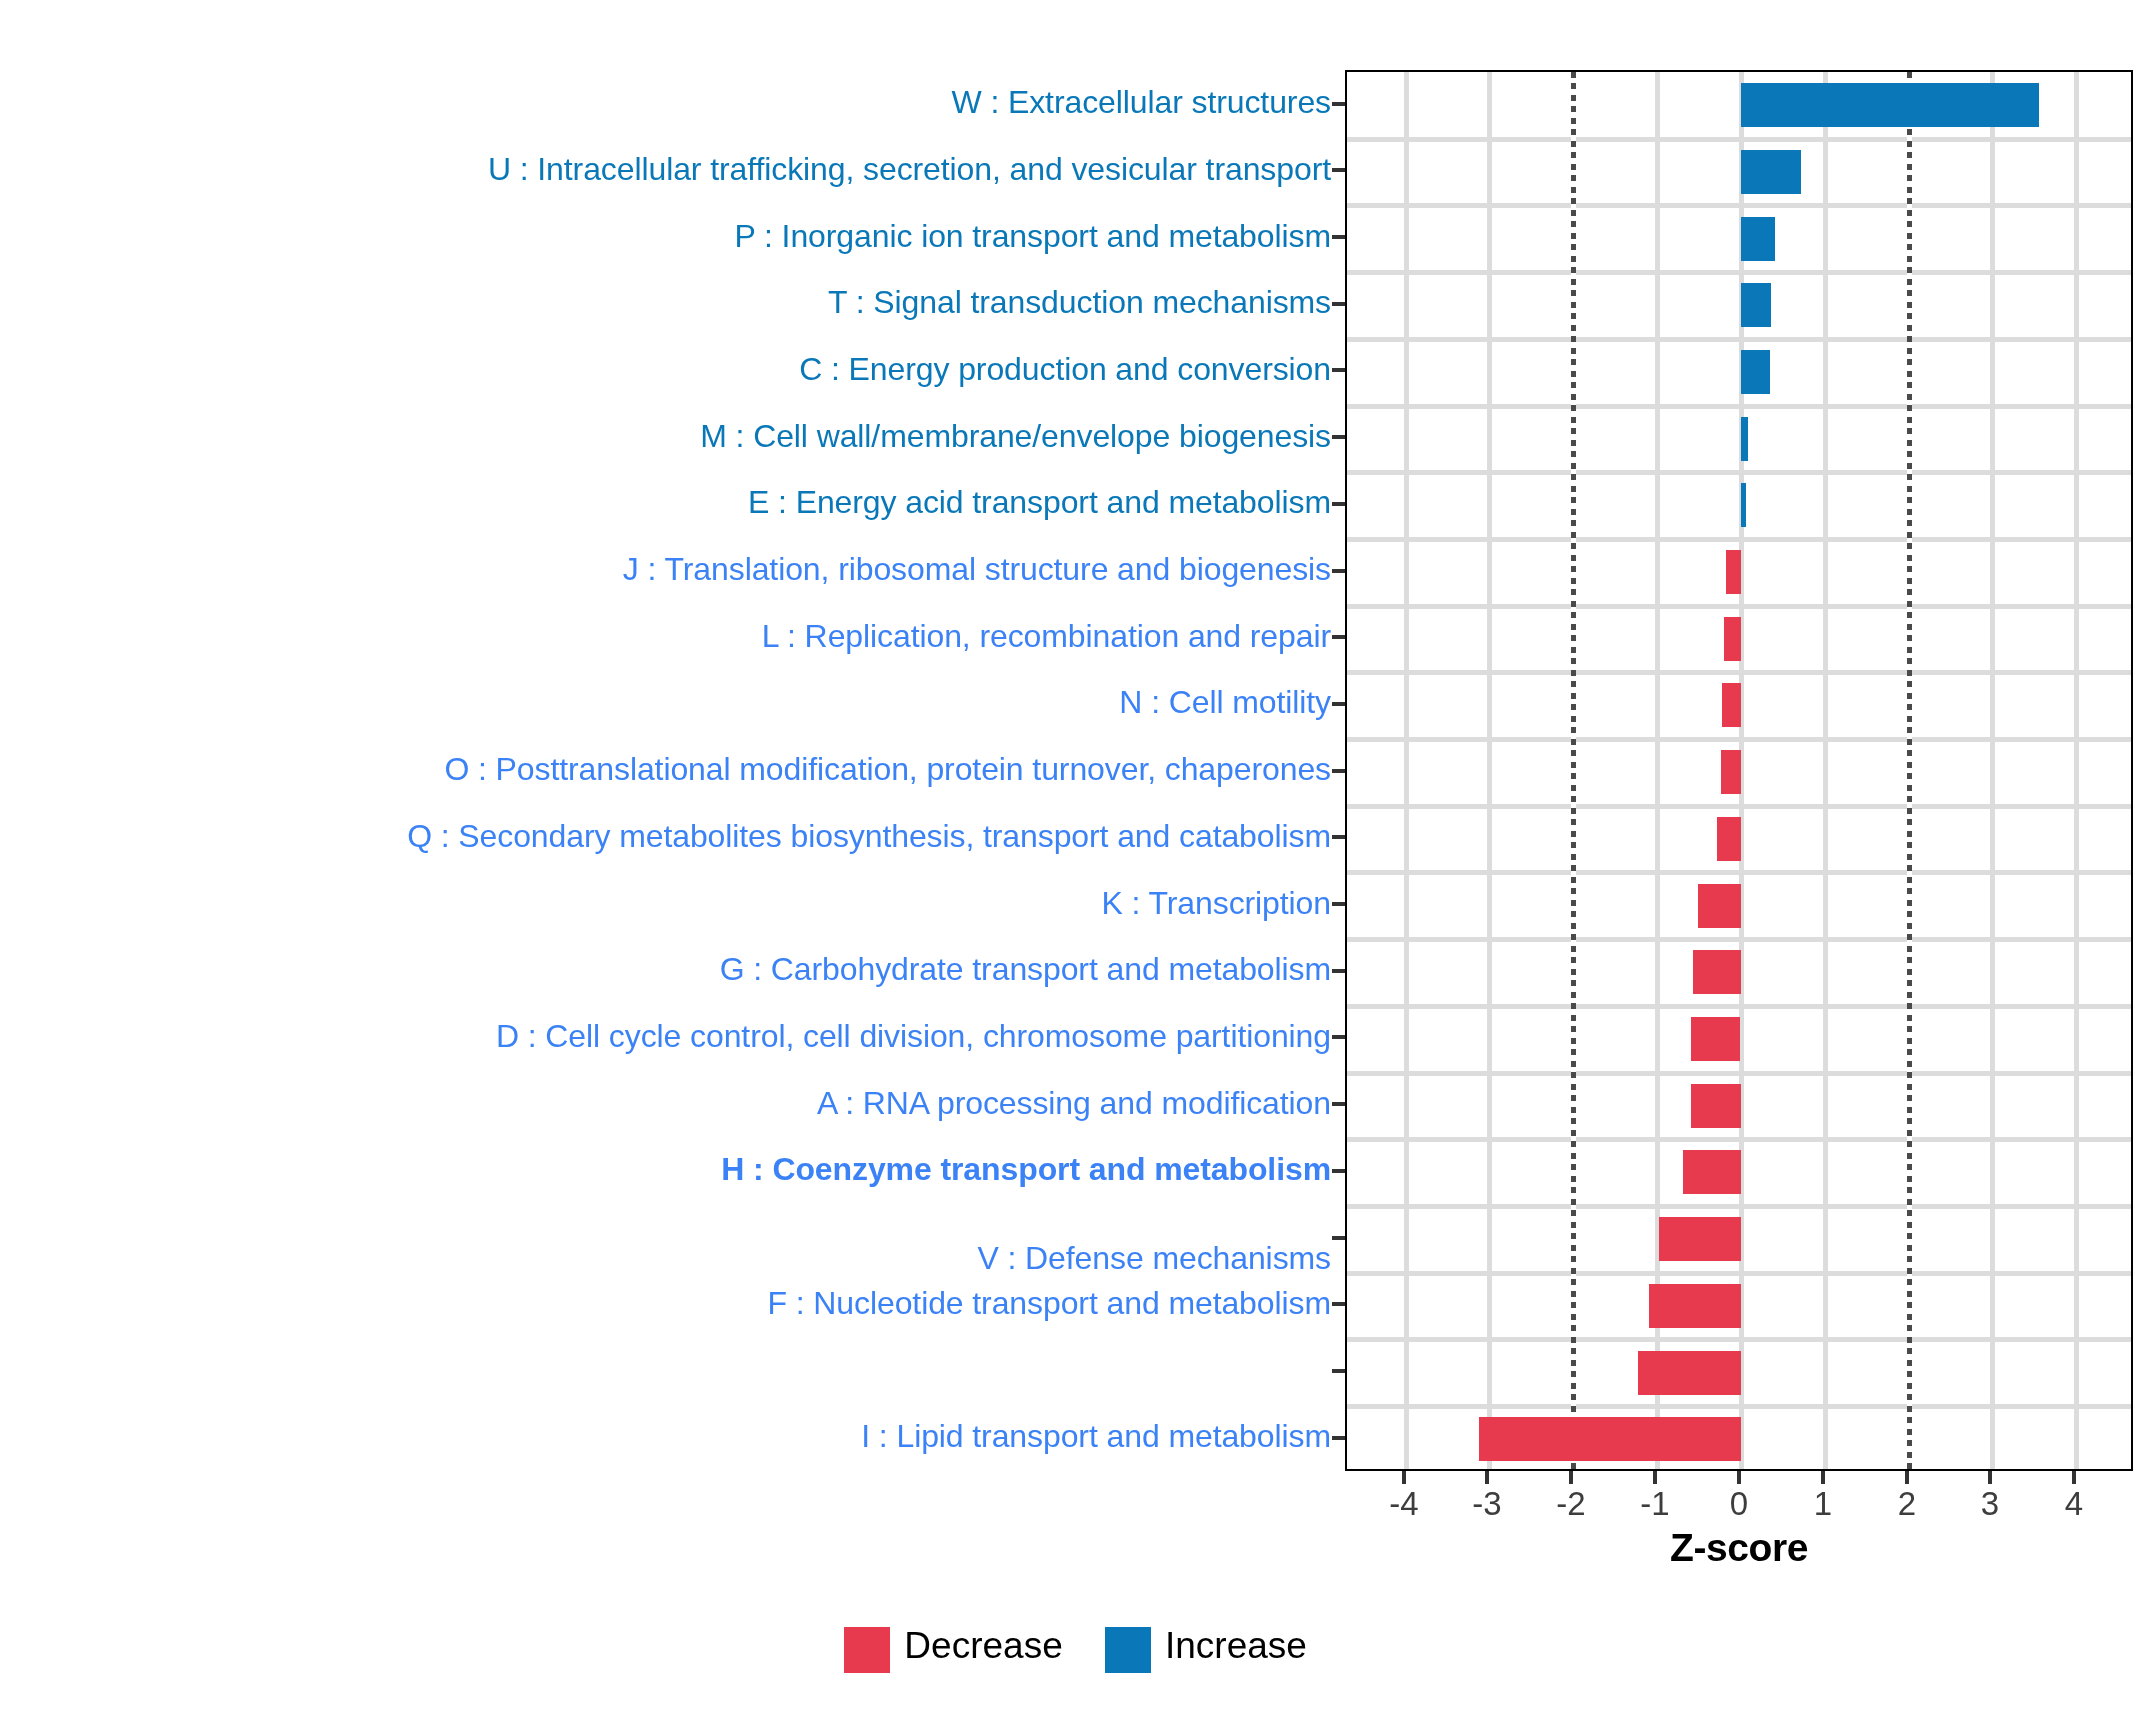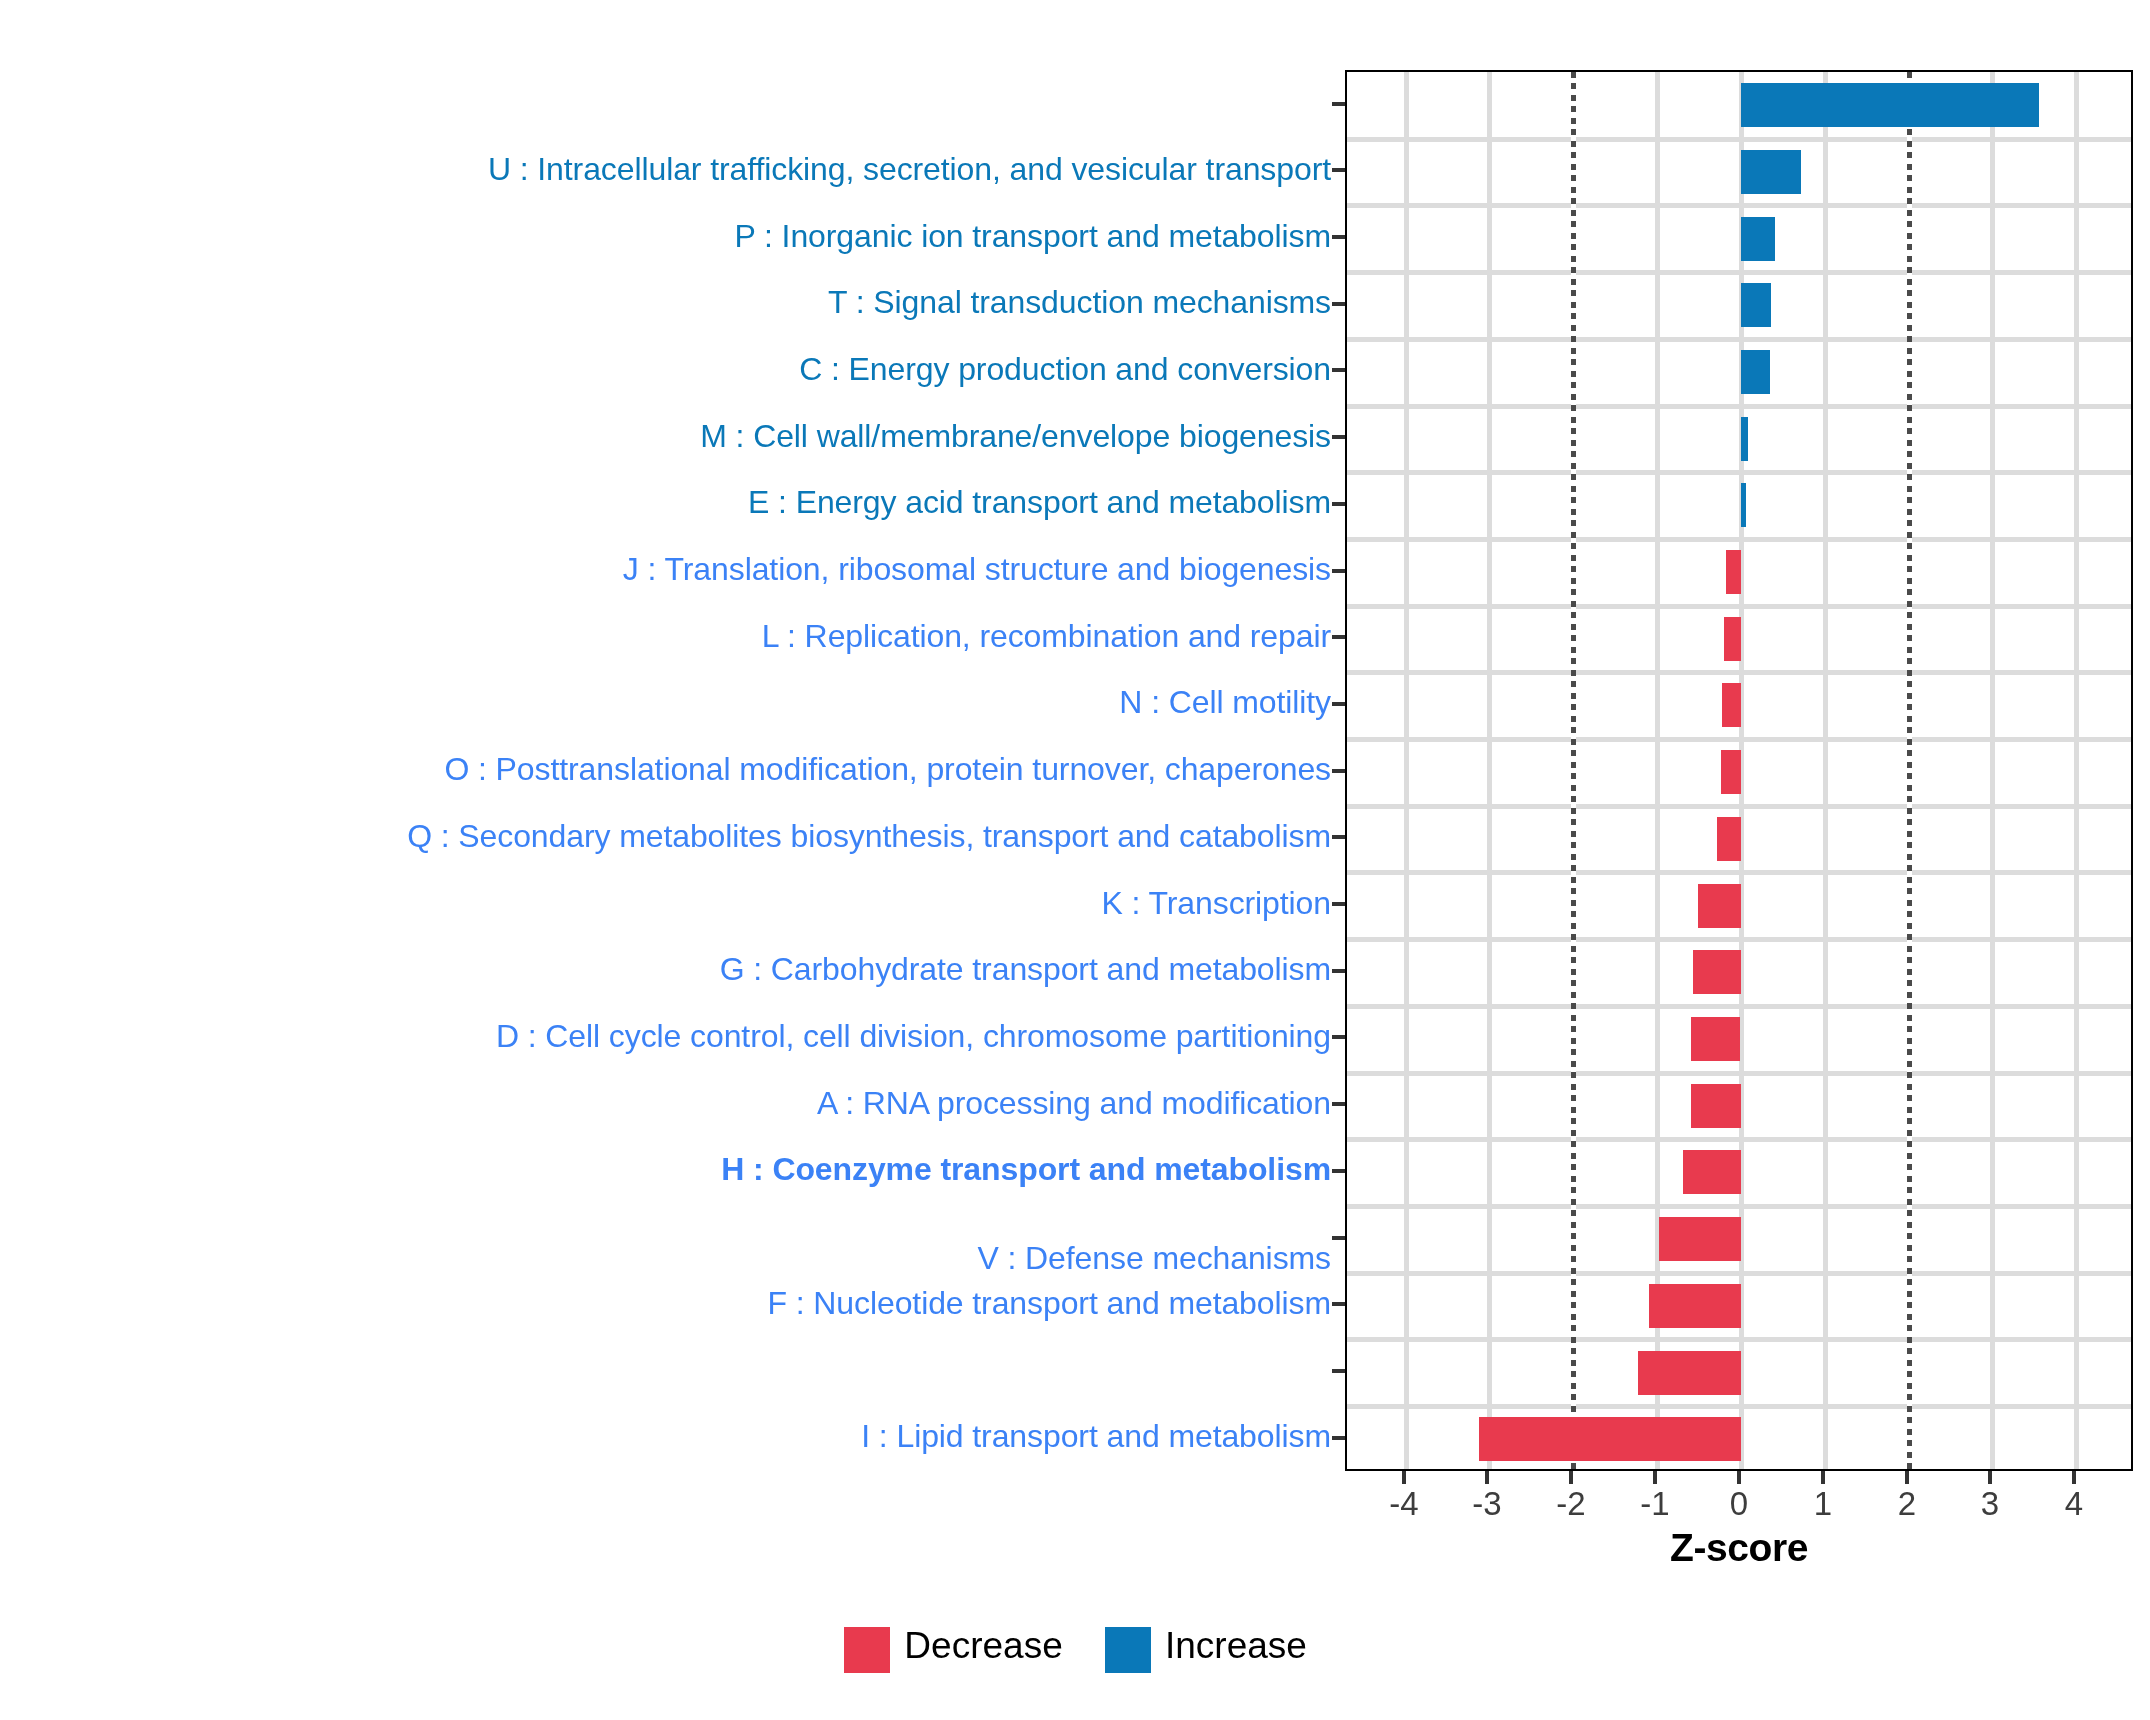--- a/index.html
+++ b/index.html
@@ -163,20 +163,21 @@
     color: #000000;
     line-height: 1;
   }
 </style>
 </head>
 <body>
 
 <div id="figure">
 
   <div id="ylabels">
+      <div class="ylabel inc" style="top: 16px;">W : Extracellular structures</div>
       <div class="ylabel inc" style="top: 83px;">U : Intracellular trafficking, secretion, and vesicular transport</div>
       <div class="ylabel inc" style="top: 150px; padding-left: 19px;">P : Inorganic ion transport and metabolism</div>
       <div class="ylabel inc" style="top: 216px;">T : Signal transduction mechanisms</div>
       <div class="ylabel inc" style="top: 283px;">C : Energy production and conversion</div>
       <div class="ylabel inc" style="top: 350px;">M : Cell wall/membrane/envelope biogenesis</div>
       <div class="ylabel inc" style="top: 416px;">E : Energy acid transport and metabolism</div>
       <div class="ylabel dec" style="top: 483px;">J : Translation, ribosomal structure and biogenesis</div>
       <div class="ylabel dec" style="top: 550px;">L : Replication, recombination and repair</div>
       <div class="ylabel dec" style="top: 616px;">N : Cell motility</div>
       <div class="ylabel dec" style="top: 683px;">O : Posttranslational modification, protein turnover, chaperones</div>

